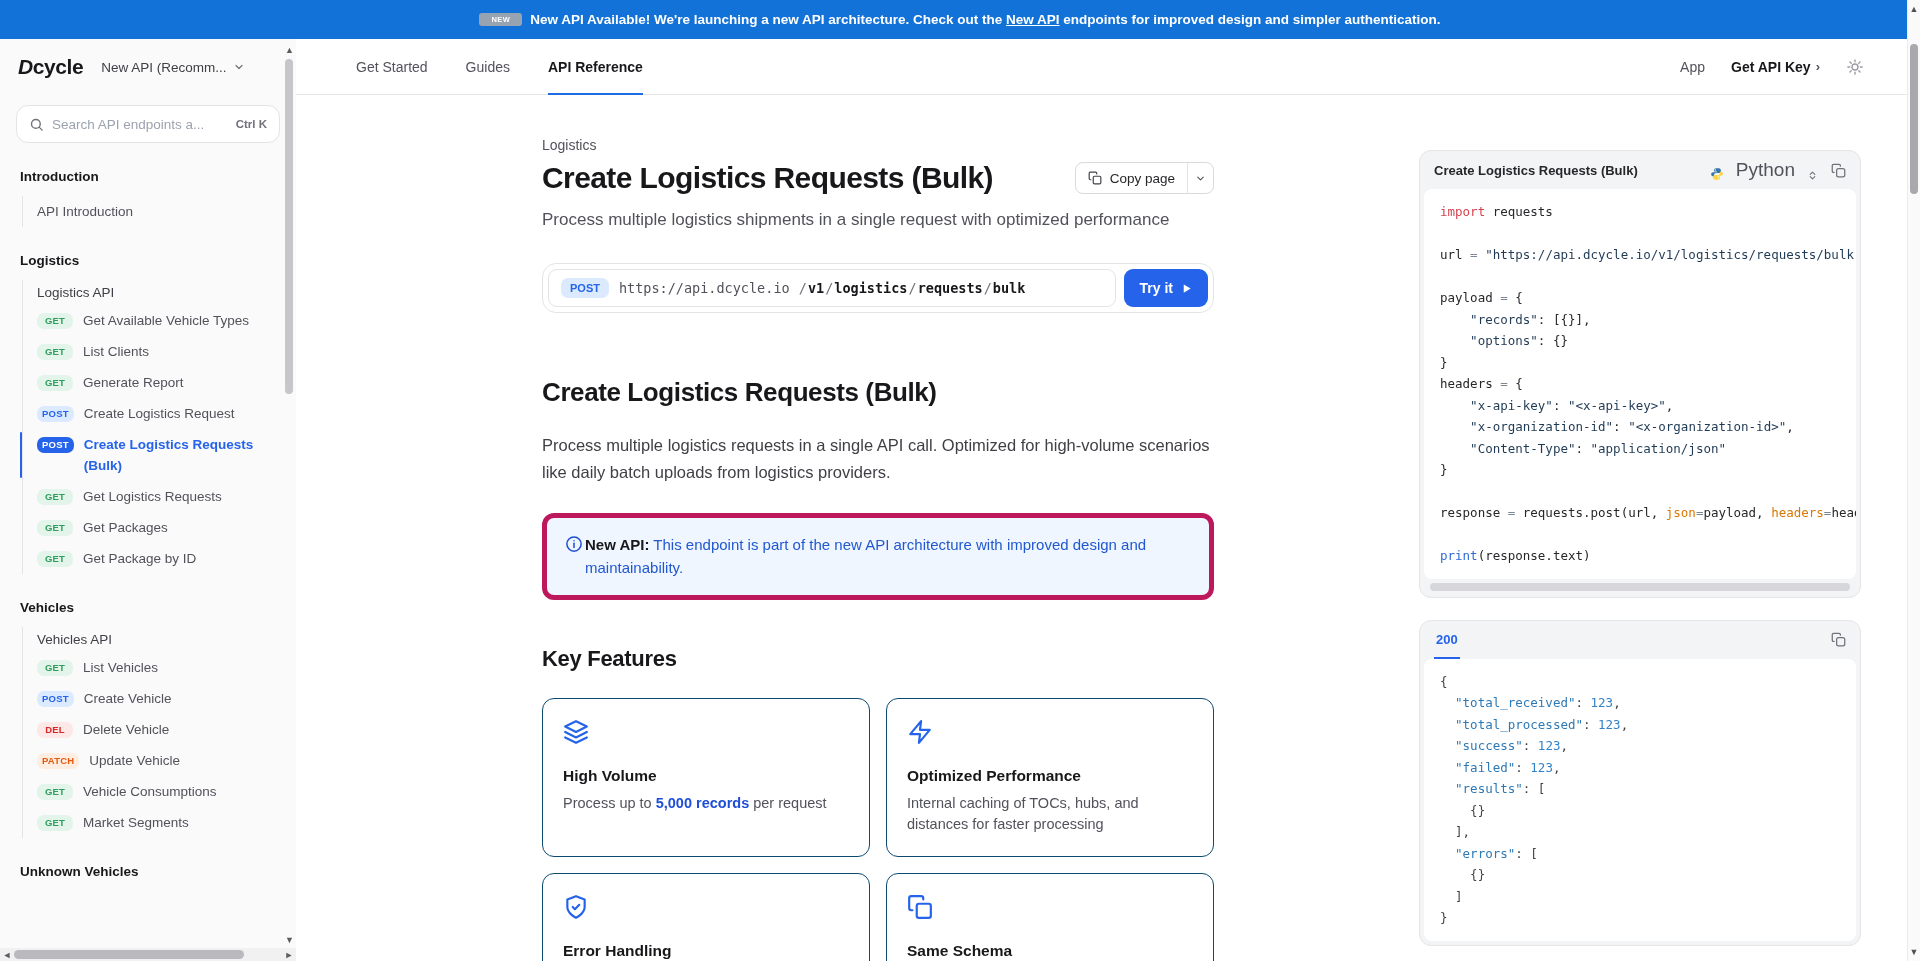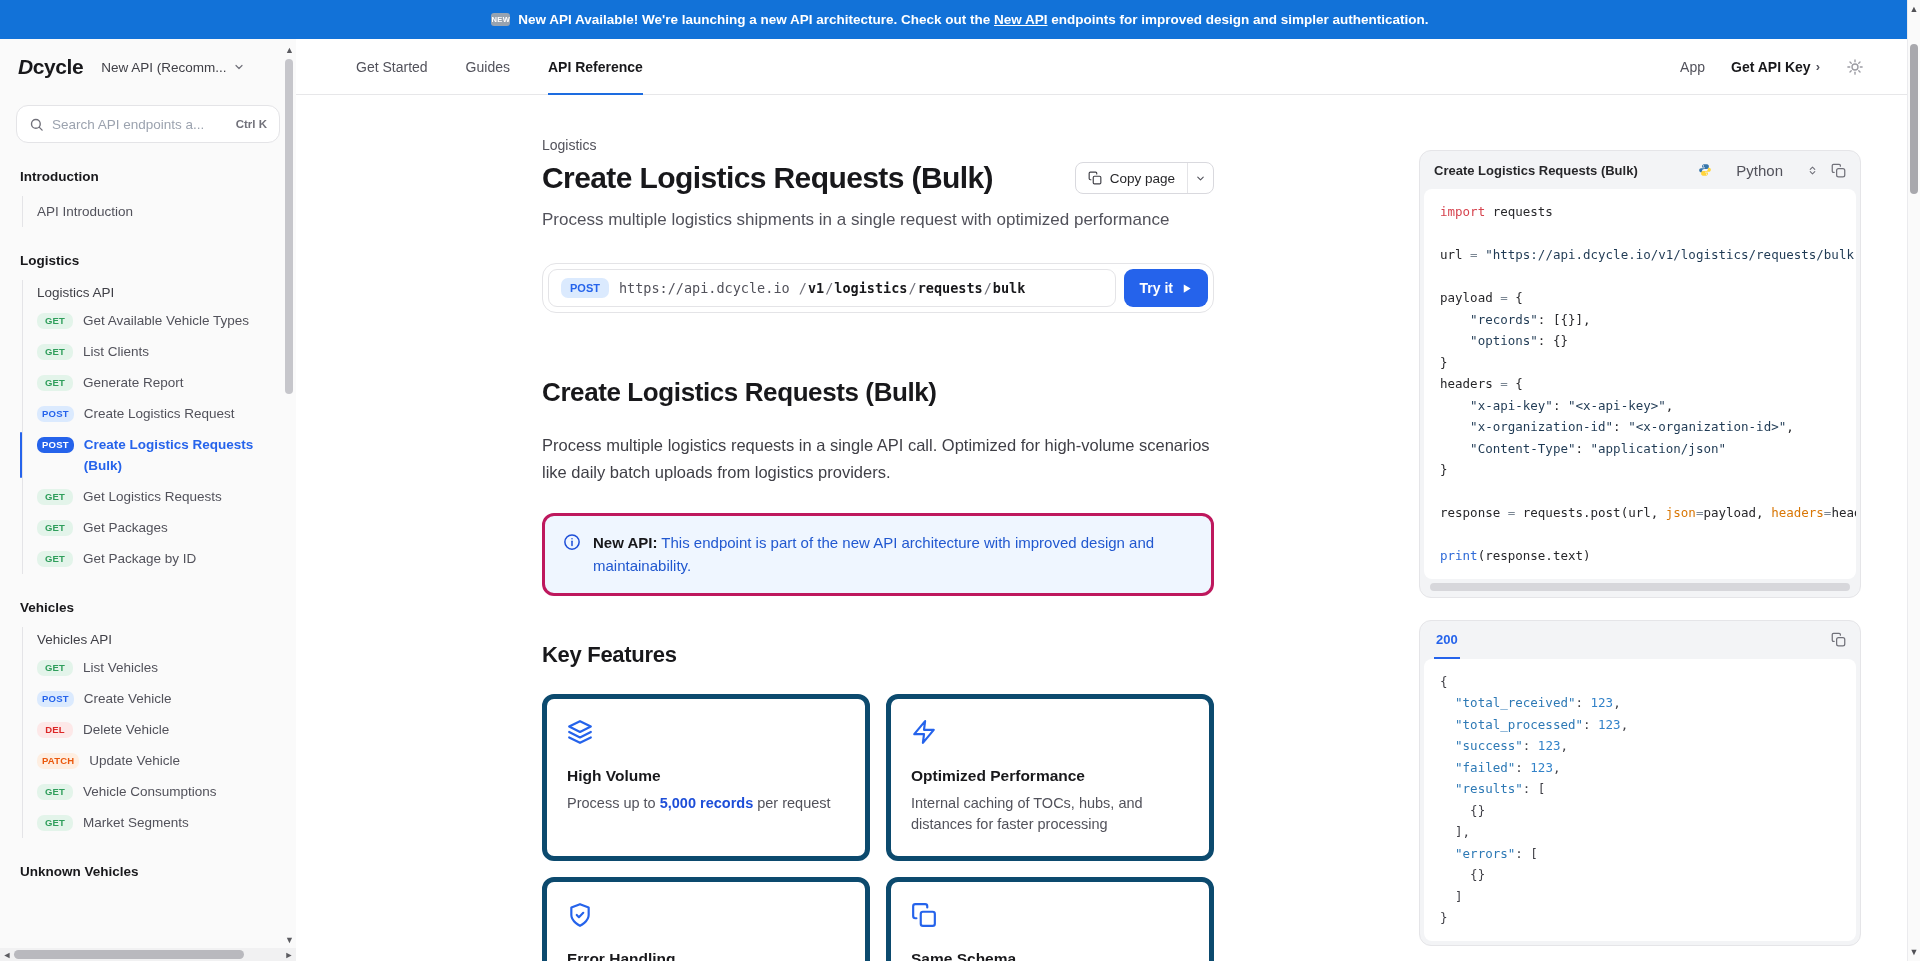--- a/index.html
+++ b/index.html
@@ -4,21 +4,21 @@
 <style>
   * { margin:0; padding:0; box-sizing:border-box; }
   html,body { width:1920px; height:961px; overflow:hidden; background:#fff;
     font-family:"Liberation Sans", sans-serif; color:#18181b; }
   .mono { font-family:"DejaVu Sans Mono", monospace; }
 
   
   .banner { height:39px; background:#1272d8; color:#fff; display:flex; align-items:center;
     justify-content:center; font-size:13.5px; font-weight:600; gap:8px; }
   .new-chip { background:#97a3b0; color:#fff; font-size:7.5px; font-weight:700;
-    padding:3px 0; border-radius:3px; letter-spacing:.4px; line-height:1; }
+    padding:3px 12px; border-radius:3px; letter-spacing:.4px; line-height:1; }
   .banner a-like, .banner .blink { text-decoration:underline; cursor:pointer; }
 
   
   .page { display:flex; height:922px; }
 
   
   .sidebar { position:relative; width:296px; flex:0 0 296px; background:#fafafa; overflow:hidden; }
   .sb-header { height:56px; display:flex; align-items:center; padding:0 18px; gap:18px; }
   .logo { font-size:21px; font-weight:700; letter-spacing:-0.4px; cursor:pointer; }
   .logo .d { font-style:italic; }
@@ -95,40 +95,40 @@
     padding:4px 9px; border-radius:7px; }
   .url-text { font-size:13.5px; white-space:nowrap; color:#52525b; }
   .url-text .seg { color:#18181b; font-weight:700; }
   .url-text .sep { color:#71717a; font-weight:400; padding:0 1px; }
   .try-btn { background:#2563eb; color:#fff; border:none; height:38px; border-radius:9px;
     font-size:14px; font-weight:600; padding:0 16px; display:flex; align-items:center; gap:8px;
     cursor:pointer; font-family:inherit; }
 
   h2.section-h { margin-top:64px; font-size:26px; font-weight:700; letter-spacing:-0.4px; }
   .section-p { margin-top:24px; font-size:16.5px; line-height:1.6; color:#3f3f46; }
-  .callout { margin-top:28px; background:#eff6ff; border:3px solid #be185d; border-radius:12px;
-    padding:15px 18px; display:flex; gap:12px; }
+  .callout { margin-top:28px; background:#eff6ff; border:5px solid #be185d; border-radius:12px;
+    padding:15px 18px; display:flex; gap:2px; }
   .callout-text { font-size:15px; line-height:1.55; color:#2158d0; }
   .callout-text b { color:#18181b; font-weight:700; }
   .callout svg { flex:0 0 auto; margin-top:2px; }
 
   h3.features-h { margin-top:46px; font-size:22px; font-weight:700; letter-spacing:-0.3px; }
   .features-grid { margin-top:26px; display:grid; grid-template-columns:1fr 1fr; gap:16px; }
-  .feat-card { border:5px solid #0c4a6e; border-radius:12px; padding:20px; min-height:152px;
+  .feat-card { border:1px solid #0c4a6e; border-radius:12px; padding:20px; min-height:152px;
     background:#fff; }
   .feat-title { margin-top:18px; font-size:15.5px; font-weight:700; color:#18181b; }
   .feat-body { margin-top:8px; font-size:14.5px; line-height:1.5; color:#52525b; }
   .feat-body b { color:#1d4ed8; }
 
   
   .rail { margin-left:205px; width:442px; flex:0 0 442px; padding-top:55px; }
   .card { background:#f3f4f6; border:1px solid #e5e5e8; border-radius:12px; overflow:hidden; }
   .card-head { height:38px; display:flex; align-items:center; padding:0 8px 0 14px; }
   .card-head-title { font-size:13px; font-weight:700; color:#27272a; }
-  .lang-select { margin-left:auto; display:flex; align-items:center; gap:24px; font-size:15px;
+  .lang-select { margin-left:auto; display:flex; align-items:flex-end; gap:12px; font-size:19px;
     color:#52525b; cursor:pointer; padding:4px 6px; }
   .icon-btn { width:28px; height:28px; display:flex; align-items:center; justify-content:center;
     cursor:pointer; border-radius:6px; }
   .card-body { background:#fff; margin:0 4px; border-radius:8px; padding:12px 16px; overflow:hidden; }
   .code-line, .resp-line { font-family:"DejaVu Sans Mono", monospace; font-size:12.5px;
     line-height:21.5px; white-space:pre; }
   .tk-kw   { color:#d6434e; }
   .tk-pl   { color:#27272a; }
   .tk-op   { color:#7b8794; }
   .tk-str  { color:#1f3a54; }

